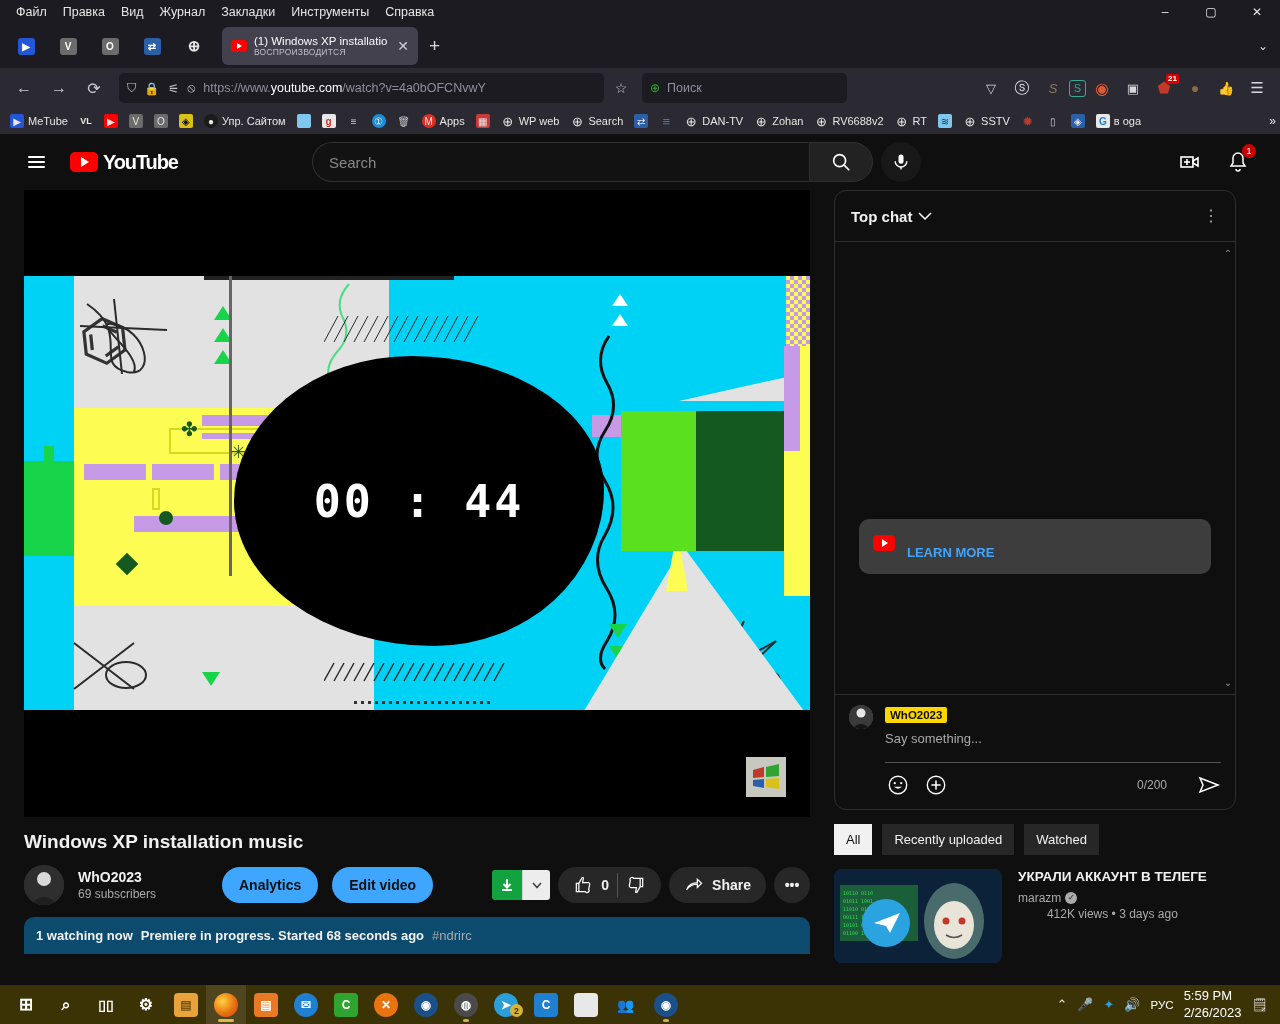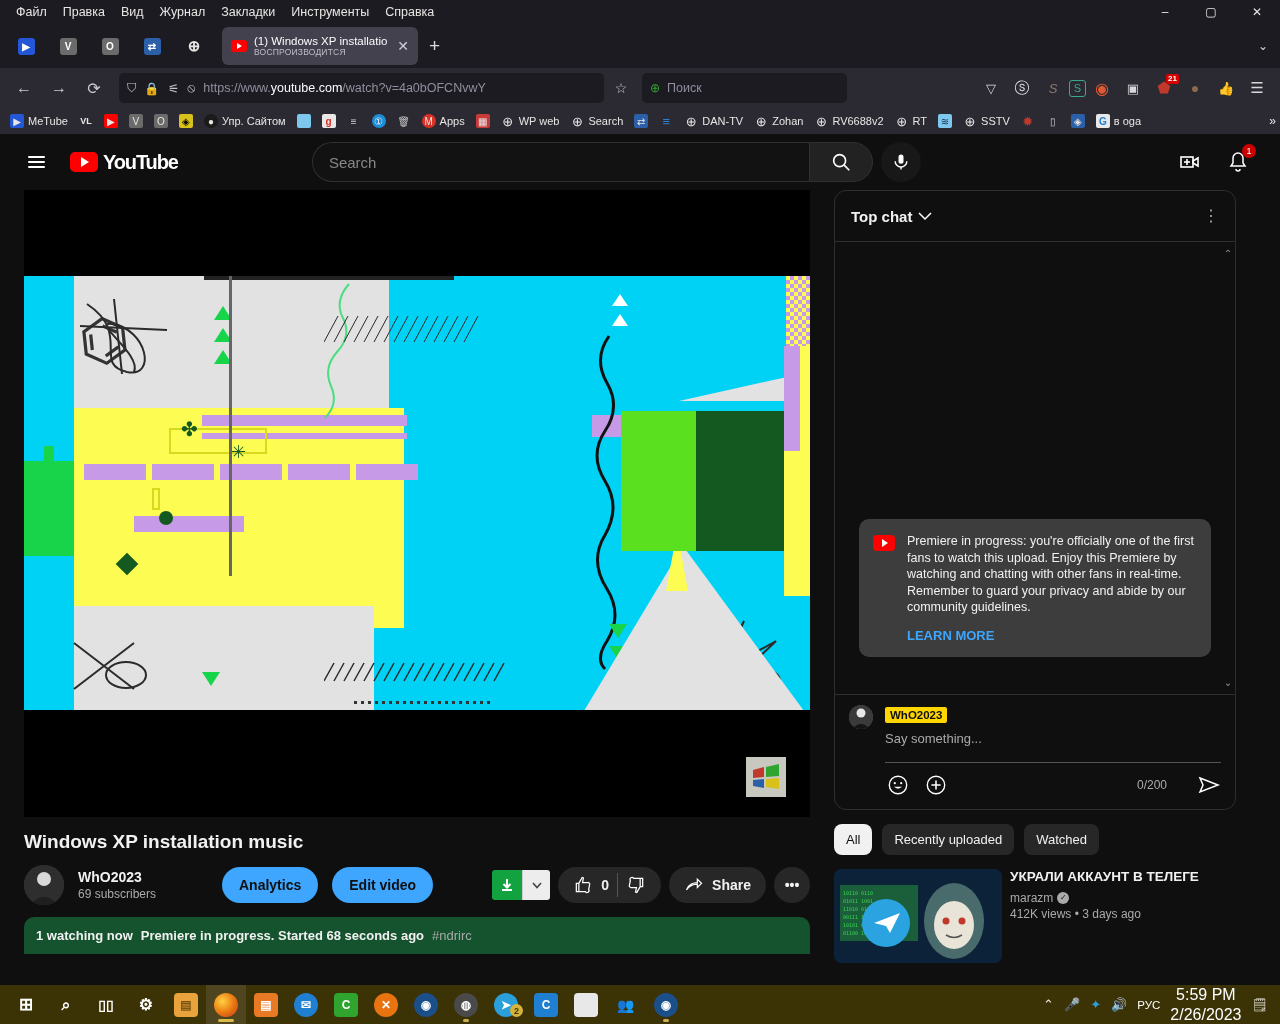--- a/index.html
+++ b/index.html
@@ -184,21 +184,21 @@
   .dl-main { width: 30px; background: #12a23f; display:flex;align-items:center;justify-content:center; }
   .dl-drop { width: 28px; background: #ededed; display:flex;align-items:center;justify-content:center;
              border-left: 1px solid #cfcfcf; }
   .pill {
     background: #272727; border-radius: 18px; height: 36px; display: flex; align-items: center;
     color: #f1f1f1; font-size: 14px; font-weight: bold; padding: 0 15px; gap: 8px;
   }
   .pill .divider { width: 1px; height: 24px; background: #555; }
   .pill.round { width: 36px; padding: 0; justify-content: center; }
   .info-bar {
-    margin-top: 12px; background: #14532d; border-radius: 10px 10px 0 0; padding: 11px 12px;
+    margin-top: 12px; background: #0c4a6e; border-radius: 10px 10px 0 0; padding: 11px 12px;
     display: flex; gap: 8px; font-size: 13px; color: #f1f1f1; font-weight: bold;
   }
   .info-bar .tag { color: #aaa; font-weight: normal; }
 
   
   .yt-chat {
     width: 402px; border: 1px solid #2f2f2f; border-radius: 12px; background: #0f0f0f;
     display: flex; flex-direction: column; height: 620px; overflow: hidden;
   }
   .chat-head {
@@ -227,23 +227,23 @@
              padding: 2px 5px; border-radius: 2px; display: inline-block; }
   .ci-field { flex: 1; }
   .ci-placeholder { color: #aaa; font-size: 13px; padding: 8px 0 16px 0; border-bottom: 1px solid #555; }
   .ci-tools { display: flex; align-items: center; gap: 16px; padding: 10px 0 12px 38px; }
   .ci-count { margin-left: auto; color: #aaa; font-size: 12px; }
   .hide-chat {
     border-top: 1px solid #2f2f2f; height: 44px; display:flex;align-items:center;justify-content:center;
     color: #f1f1f1; font-size: 13px; font-weight: bold;
   }
   .chips { display: flex; gap: 10px; margin-top: 14px; }
-  .chip { background: #272727; color: #f1f1f1; font-size: 13px; border-radius: 8px; padding: 8px 12px; }
+  .chip { background: #272727; color: #f1f1f1; font-size: 13px; border-radius: 0; padding: 8px 12px; }
   .chip.active { background: #f1f1f1; color: #0f0f0f; }
-  .sugg { display: flex; gap: 8px; margin-top: 14px; }
+  .sugg { display: flex; gap: 16px; margin-top: 14px; text-align: center; }
   .sugg-thumb { width: 168px; height: 94px; border-radius: 8px; overflow: hidden; position: relative;
                 background: #0b2a4a; flex: 0 0 auto; }
   .sugg-title { color: #f1f1f1; font-size: 13.5px; font-weight: bold; line-height: 1.25; }
   .sugg-chan { color: #aaa; font-size: 12px; margin-top: 5px; display:flex;align-items:center;gap:4px; }
   .verified { width: 12px; height: 12px; border-radius: 50%; background: #aaa; color:#0f0f0f;
               font-size: 8px; display:flex;align-items:center;justify-content:center; }
   .sugg-meta { color: #aaa; font-size: 12px; margin-top: 2px; }
 
   
   .taskbar {
@@ -255,21 +255,21 @@
   .tb-item.active { background: rgba(255,255,255,.10); }
   .tb-item.active::after, .tb-item.running::after {
     content:""; position:absolute; bottom: 2px; left: 50%; transform: translateX(-50%);
     width: 16px; height: 3px; background: #d9bb4a; border-radius: 2px;
   }
   .tb-item.running::after { width: 6px; background: #c9ae54; }
   .tb-ico { width: 24px; height: 24px; border-radius: 4px; display:flex;align-items:center;
             justify-content:center; font-size: 12px; color: #fff; font-weight: bold; }
   .tray { margin-left: auto; display: flex; align-items: center; gap: 10px; padding-right: 6px; }
   .tray-ico { color: #e8e6e3; font-size: 13px; }
-  .tray-clock { color: #fff; font-size: 16px; line-height: 1.25; text-align: center; }
+  .tray-clock { color: #fff; font-size: 13px; line-height: 1.25; }
   .tray-lang { color: #fff; font-size: 11.5px; }
 </style>
 </head>
 <body>
 
 <div class="app">
 
   <div class="ff-menubar">
     <div class="ff-menu-item">Файл</div>
     <div class="ff-menu-item">Правка</div>
@@ -576,20 +576,23 @@
             <div class="a-mtn"></div>
             <div style="position:absolute;left:642px;top:255px;width:22px;height:60px;background:#fdfc53;clip-path:polygon(50% 0%,100% 100%,0% 100%)"></div>
             <div class="a-ltgreen"></div>
             <div class="a-dkgreen"></div>
             <div class="a-dkgreen-circ"></div>
             <div class="a-check"></div>
             <div class="a-purp-col"></div>
             <div class="a-yel-col"></div>
             <div class="a-yel-col2"></div>
 
+            <div class="a-blob">
+              <div class="a-time">00 : 44</div>
+            </div>
           </div>
           <div class="watermark">
             <svg width="30" height="26" viewBox="0 0 30 26">
               <path d="M2 6 L13 3 L13 13 L2 14 Z" fill="#c0392b"></path>
               <path d="M15 3 L28 0 L28 12 L15 13 Z" fill="#2fa52f"></path>
               <path d="M2 16 L13 15 L13 24 L2 22 Z" fill="#2b5fa8"></path>
               <path d="M15 15 L28 14 L28 25 L15 23 Z" fill="#d8c21a"></path>
             </svg>
           </div>
         </div>
@@ -664,21 +667,20 @@
           </div>
 
           <div class="chat-scroll">
             <div class="chat-scrollbar">
               <span>⌃</span>
               <span>⌄</span>
             </div>
             <div class="premiere-card">
               <div class="pc-ico"></div>
               <div>
-                <div class="pc-text">Premiere in progress: you're officially one of the first fans to watch this upload. Enjoy this Premiere by watching and chatting with other fans in real-time. Remember to guard your privacy and abide by our community guidelines.</div>
                 <span class="pc-link">LEARN MORE</span>
               </div>
             </div>
           </div>
 
           <div class="chat-input-area">
             <div class="ci-row">
               <div class="ci-av">
                 <svg width="24" height="24" viewBox="0 0 24 24">
                     <rect width="24" height="24" fill="#3a3a3a"></rect>

